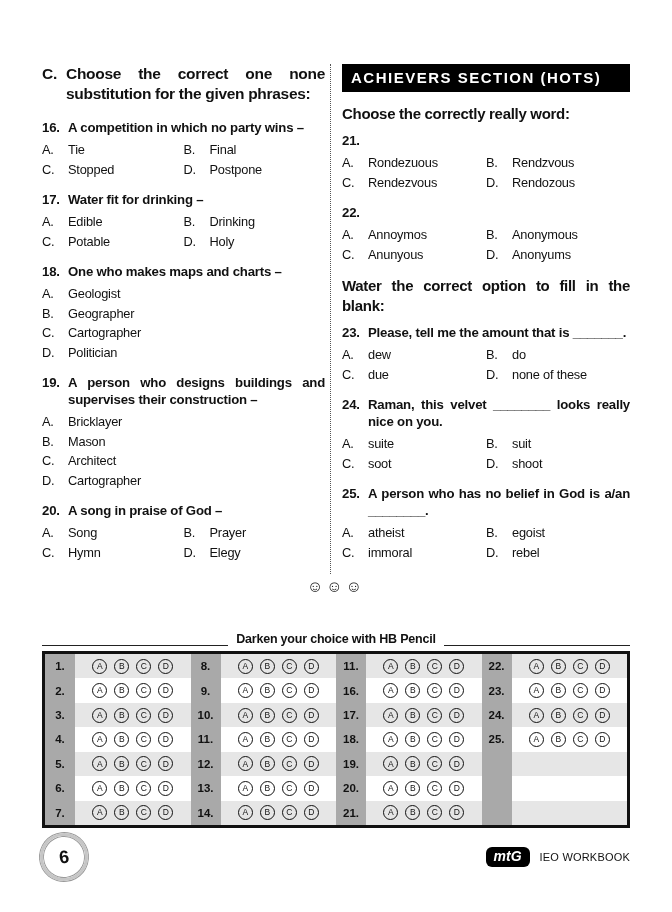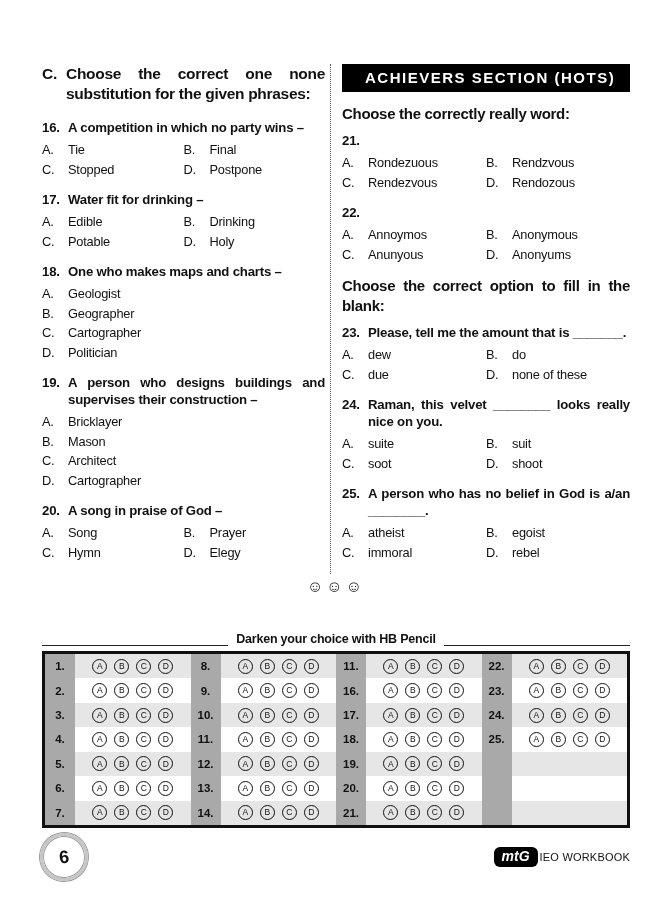--- a/index.html
+++ b/index.html
@@ -14,21 +14,21 @@
   .col-left  { width:288px; padding-right:5px; box-sizing:border-box; }
   .col-right { flex:1; border-left:1px dotted var(--divider,#555); padding-left:11px; box-sizing:border-box; }
 
   .section-head { display:flex; font-weight:bold; font-size:15.5px; line-height:20px; letter-spacing:-0.3px; margin-bottom:15px; }
   .sec-label { width:24px; flex:0 0 24px; }
   .sec-title { flex:1; text-align:justify; }
 
   .banner {
     background:var(--banner-bg,#000); color:var(--banner-text,#fff);
     font-weight:bold; font-size:15px; letter-spacing:1.5px;
-    padding:5px 9px 6px 23px; margin-bottom:12px;
+    padding:5px 9px 6px 9px; margin-bottom:12px;
   }
   .subhead { font-weight:bold; font-size:15px; line-height:20px; letter-spacing:-0.3px; text-align:justify; margin:10px 0 8px 0; }
 
   .question { margin-bottom:12px; }
   .q-head { display:flex; font-weight:bold; font-size:13.2px; line-height:17px; letter-spacing:-0.2px; margin-bottom:4px; }
   .q-num  { width:26px; flex:0 0 26px; }
   .q-stem { flex:1; text-align:justify; }
   .opts { display:flex; flex-wrap:wrap; font-size:12.8px; line-height:19.5px; letter-spacing:-0.2px; }
   .opt { display:flex; box-sizing:border-box; }
   .opts-2col .opt { width:50%; }
@@ -58,21 +58,21 @@
   }
 
   
   .footer { position:absolute; left:40px; right:42px; top:831px; height:52px; display:flex; justify-content:space-between; align-items:center; }
   .page-circle {
     width:42px; height:42px; border-radius:50%;
     border:3px solid #c6c6c6; box-shadow:0 0 0 1px #9a9a9a, inset 0 0 0 1px #9a9a9a;
     display:flex; align-items:center; justify-content:center;
     font-weight:bold; font-size:18px; transform:rotate(-6deg);
   }
-  .brand { display:flex; align-items:center; gap:2px; }
+  .brand { display:flex; align-items:center; gap:10px; }
   .brand-badge {
     background:#000; color:#fff; font-weight:bold; font-style:italic;
     font-size:14px; padding:1px 8px 3px 8px; border-radius:6px;
   }
   .brand-title { font-weight:normal; font-size:11px; letter-spacing:0.2px; }
 </style>
 </head>
 <body>
 
 <div class="page" style="--page-bg: #ffffff; --text: #111111; --banner-bg: #000000; --banner-text: #ffffff; --divider: #555555; --table-border: #111111; --num-col: #a9a9a9; --row-alt: #e6e6e6;">
@@ -252,21 +252,21 @@
               <div class="opt">
                 <span class="opt-label">C.</span>
                 <span class="opt-text">Anunyous</span>
               </div>
               <div class="opt">
                 <span class="opt-label">D.</span>
                 <span class="opt-text">Anonyums</span>
               </div>
             </div>
           </div>
-          <div class="subhead">Choose the correct option to fill in the blank:</div>
+          <div class="subhead">Water the correct option to fill in the blank:</div>
           <div class="question">
             <div class="q-head">
               <span class="q-num">23.</span>
               <div class="q-stem">Please, tell me the amount that is _______.</div>
             </div>
             <div class="opts opts-2col">
               <div class="opt">
                 <span class="opt-label">A.</span>
                 <span class="opt-text">dew</span>
               </div>

